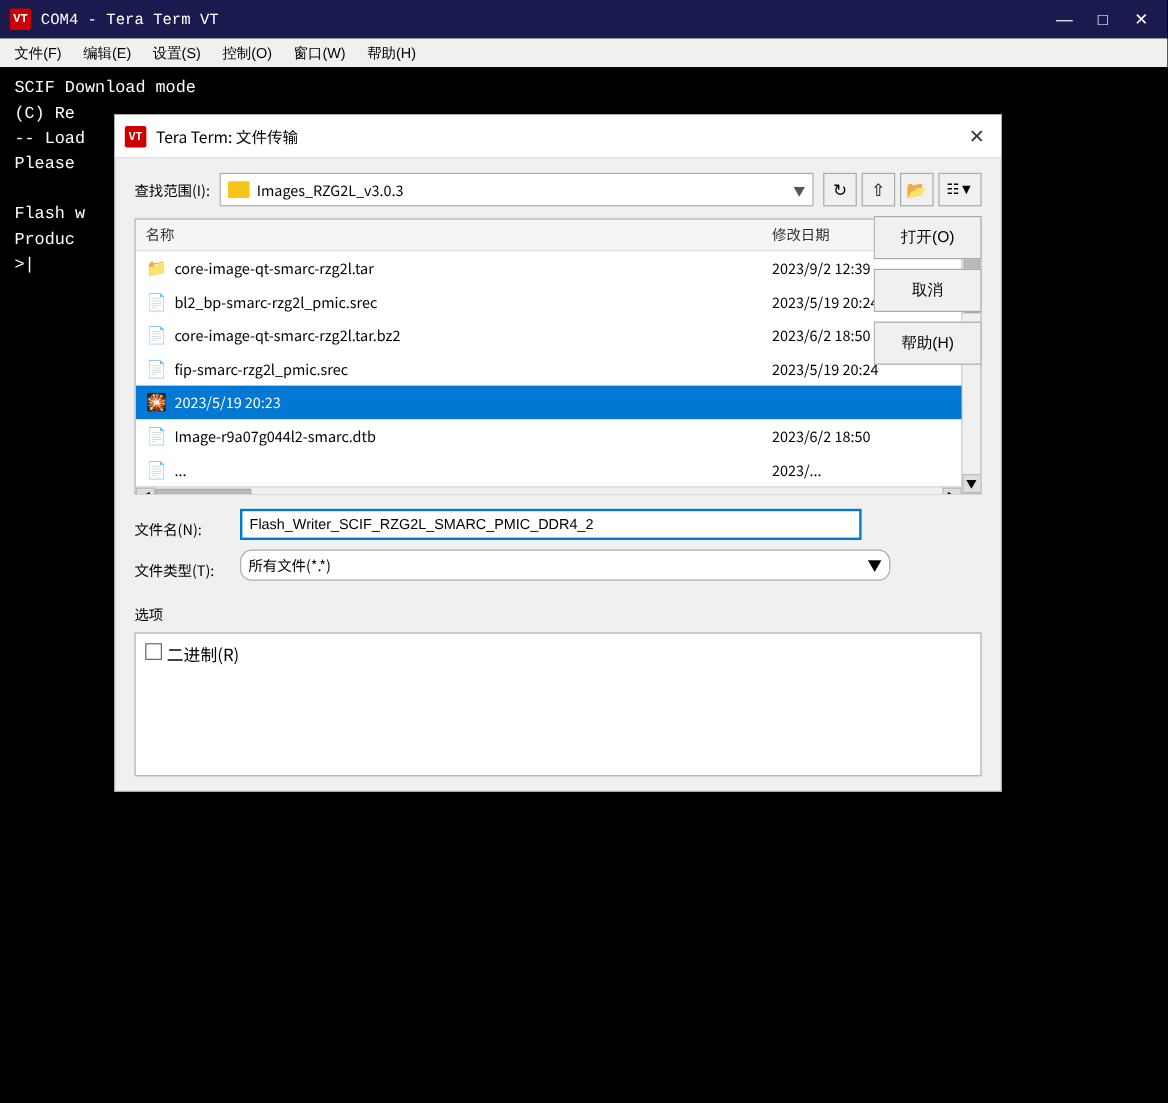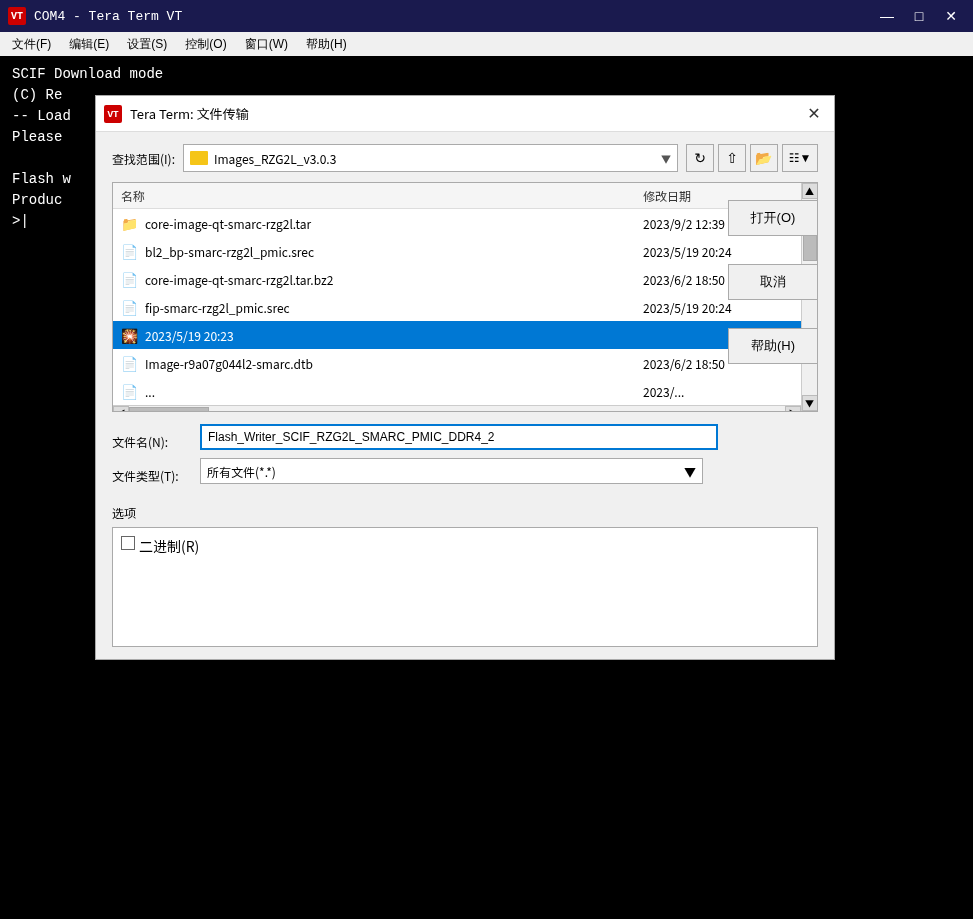--- a/index.html
+++ b/index.html
@@ -317,21 +317,21 @@
       gap: 8px;
     }
     .action-btn {
       width: 90px;
       height: 36px;
       background: #f0f0f0;
       border: 1px solid #aaa;
       font-size: 13px;
       font-family: 'Microsoft YaHei', sans-serif;
       cursor: pointer;
-      display: flex; align-items: center; justify-content: center; margin-top: 20px;
+      display: flex; align-items: center; justify-content: center;
     }
 
     
     .options-section {
       padding: 0 16px 12px 16px;
     }
     .options-label {
       font-size: 12px;
       margin-bottom: 6px;
       color: #000;
@@ -513,21 +513,21 @@
       </div>
     </div>
 
     <div class="input-row">
       <span class="input-label">文件名(N):</span>
       <input class="filename-input" type="text" style="margin-right: 100px;" value="Flash_Writer_SCIF_RZG2L_SMARC_PMIC_DDR4_2">
     </div>
 
     <div class="input-row">
       <span class="input-label">文件类型(T):</span>
-      <div class="filetype-dropdown" style="margin-right: 115px;">
+      <div class="filetype-dropdown" style="margin-right: 76px; border-radius: 10px;">
         <span>所有文件(*.*)</span>
         <span>▼</span>
       </div>
     </div>
 
     <div class="action-buttons">
       <button class="action-btn">打开(O)</button>
       <button class="action-btn">取消</button>
       <button class="action-btn">帮助(H)</button>
     </div>

